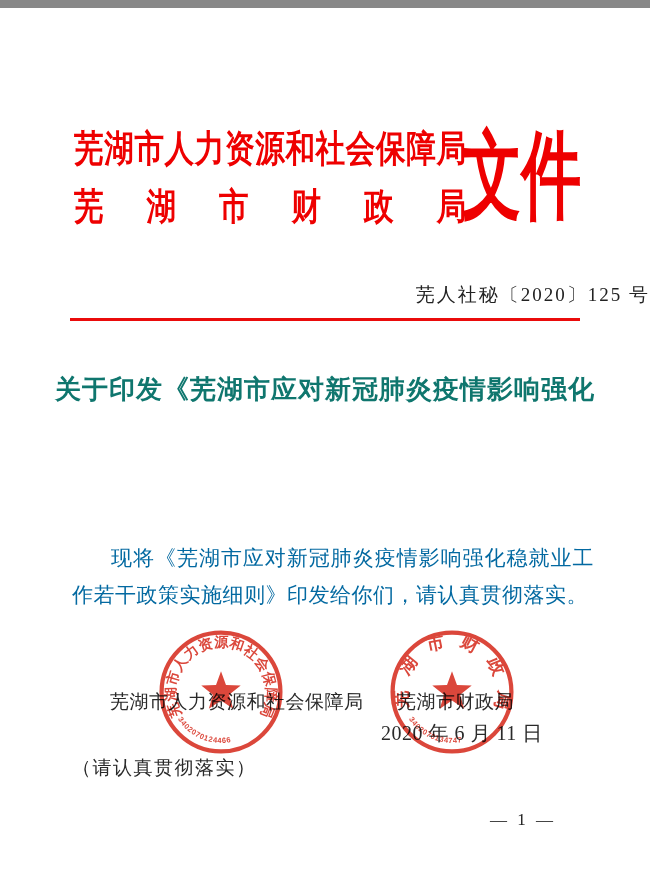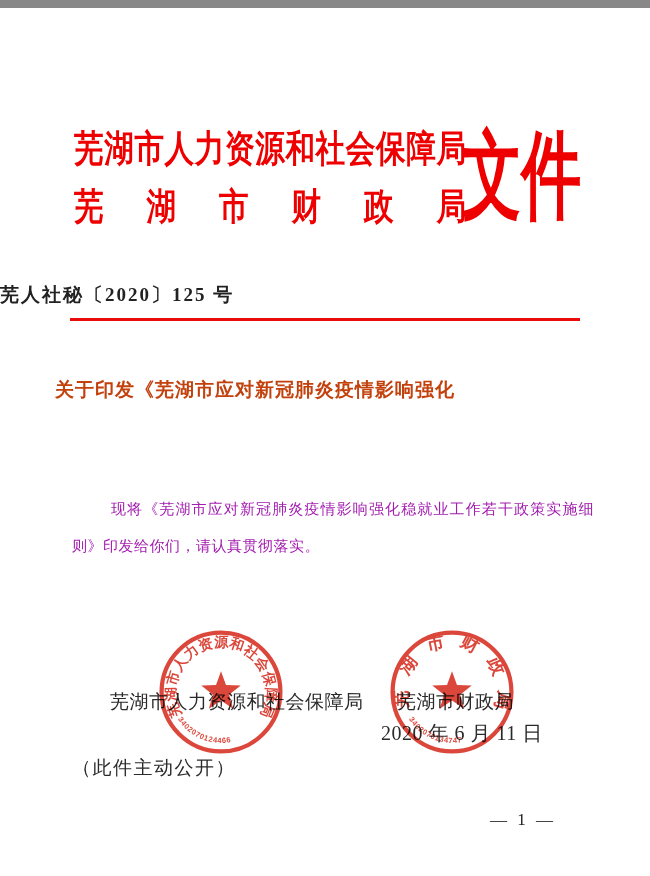--- a/index.html
+++ b/index.html
@@ -50,68 +50,68 @@
     transform-origin: top left;
     white-space: nowrap;
   }
 
   
   .doc-number {
     position: absolute;
     top: 274px;
     left: 0;
     width: 100%;
-    text-align: left;
+    text-align: right;
     font-size: 19px;
     letter-spacing: 2px;
     color: #222;
-    font-weight: bold;
   }
   .red-rule {
     position: absolute;
     top: 310px;
     left: 70px;
     width: 510px;
     height: 3px;
     background: #ea0b0b;
   }
 
   
   .title {
     position: absolute;
     top: 361px;
     left: 55px;
     width: 540px;
-    font-family: "Liberation Sans", "DejaVu Sans", sans-serif;
-    font-weight: bold;
-    font-size: 19px;
+    text-align: center;
+    font-family: "Liberation Sans", "DejaVu Sans", sans-serif;
+    font-weight: bold;
+    font-size: 26px;
     line-height: 41px;
-    color: #c2410c;
+    color: #0f766e;
     letter-spacing: 1px;
   }
 
   
   .salutation {
     position: absolute;
     top: 468px;
     left: 72px;
     font-size: 19px;
     letter-spacing: 1.5px;
     color: #2a2a2a;
   }
   .body-paragraph {
     position: absolute;
-    top: 483px;
+    top: 532px;
     left: 72px;
     width: 522px;
-    font-size: 15px;
+    font-size: 21px;
     line-height: 37px;
     letter-spacing: 0.5px;
     text-indent: 39px;
-    color: #a21caf;
+    color: #0369a1;
     text-align: justify;
   }
 
   
   .sig-agency-1 { position: absolute; top: 681px; left: 110px; font-size: 19px; letter-spacing: 0.5px; color: #2a2a2a; }
   .sig-agency-2 { position: absolute; top: 681px; left: 397px; font-size: 19px; letter-spacing: 0.5px; color: #2a2a2a; }
   .sig-date     { position: absolute; top: 712px; left: 381px; font-size: 20px; letter-spacing: 0.5px; color: #2a2a2a; }
 
   
   .seal {
@@ -198,16 +198,16 @@
     <circle cx="70" cy="70" r="63" fill="none" stroke="#d8372a" stroke-width="4.5"></circle>
     <polygon points="70,48 75.3,62.7 90.9,63.2 78.6,72.8 82.9,87.8 70,79 57.1,87.8 61.4,72.8 49.1,63.2 64.7,62.7" fill="#d8372a"></polygon>
     <text class="seal-ring-text-2">
       <textPath href="#arc2" startOffset="8">芜湖市财政局</textPath>
     </text>
     <text class="seal-serial">
       <textPath href="#bot2" startOffset="2">3402070134747</textPath>
     </text>
   </svg>
 
-  <div class="disclosure-note">（此件主动公开）</div>
+  <div class="disclosure-note">（请认真贯彻落实）</div>
   <div class="page-number">— 1 —</div>
 
 </div>
 
 </body></html>

